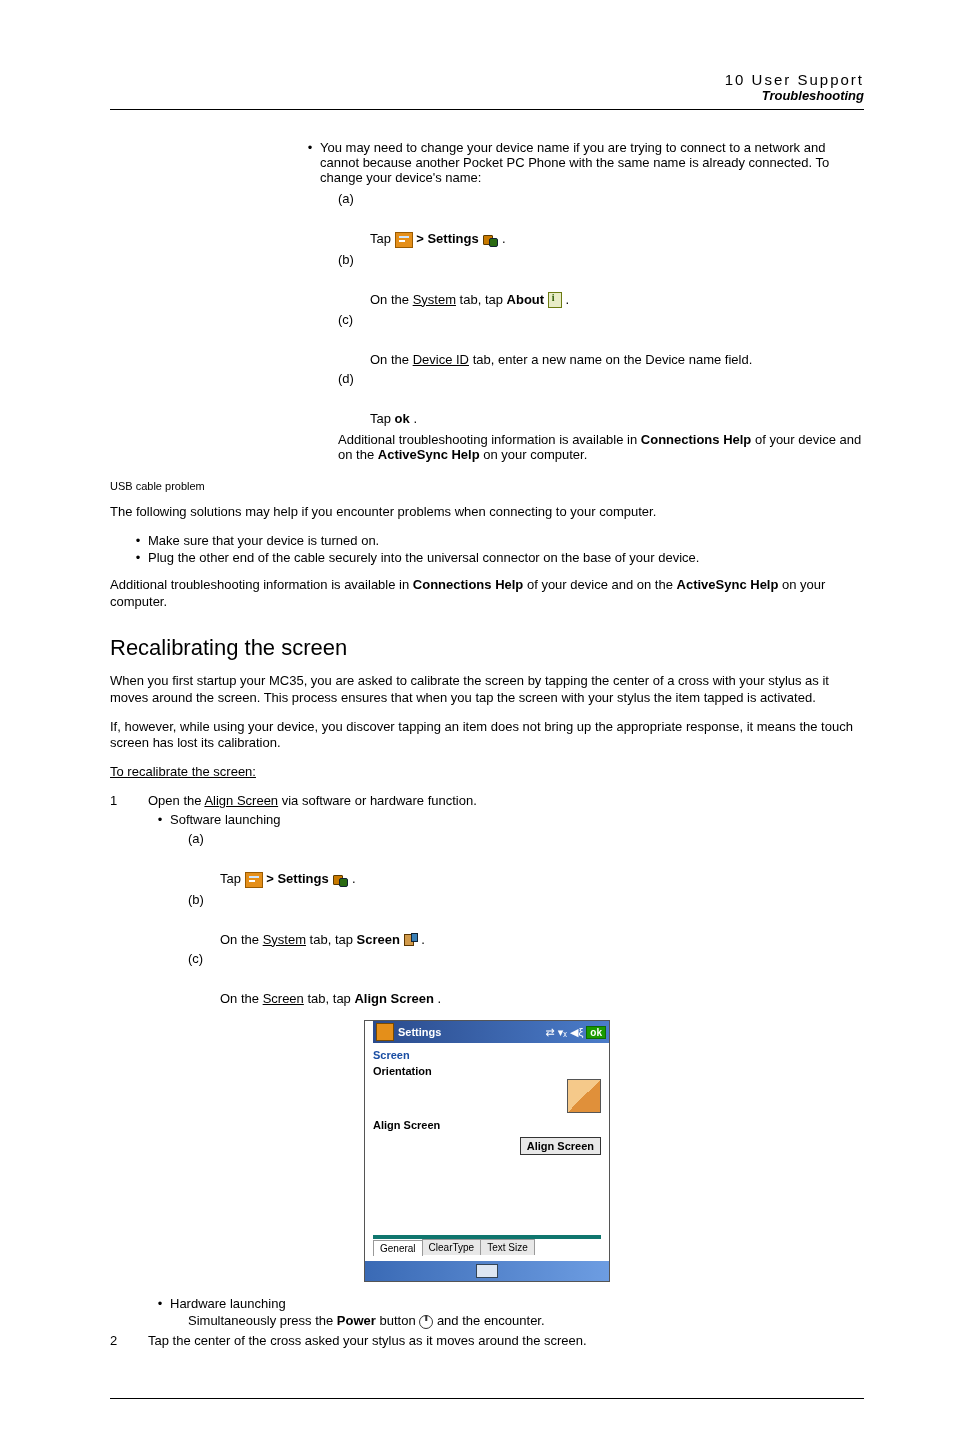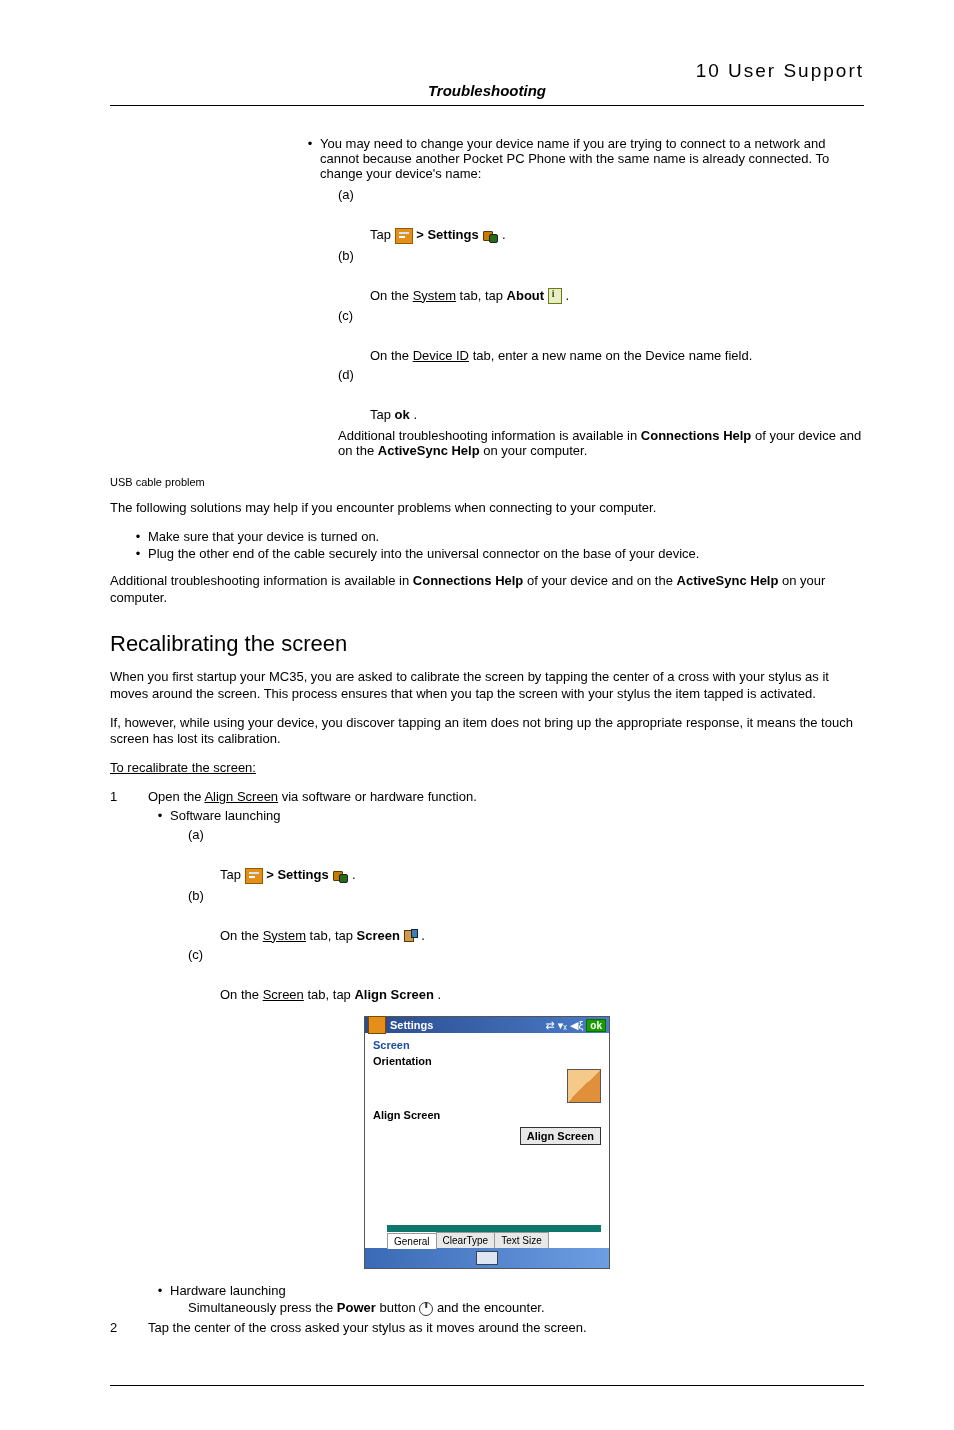--- a/index.html
+++ b/index.html
@@ -14,29 +14,29 @@
   .page {
     padding: 60px 90px 40px 110px;
     box-sizing: border-box;
     width: 954px;
   }
   .header-block {
     text-align: right;
     margin-bottom: 6px;
   }
   .header-chapter {
-    font-size: 19px;
+    font-size: 15px;
     letter-spacing: 2px;
     color: #000;
+    margin-top: 11px;
   }
   .header-section {
-    font-size: 15px;
+    font-size: 13px;
     font-style: italic;
     font-weight: bold;
-    text-align: center;
   }
   .hr {
     border: none;
     border-top: 1.5px solid #000;
     margin: 2px 0 30px 0;
   }
   .bullet-row {
     display: flex;
     margin: 2px 0;
   }
@@ -120,41 +120,42 @@
     font-family: Tahoma, sans-serif;
     font-size: 11px;
     text-align: left;
   }
   .titlebar {
     background: linear-gradient(to right,#2a4b8d,#4b7cc9);
     color: #fff;
     display: flex;
     align-items: center;
     padding: 2px 3px;
-    height: 16px;
+    height: 22px;
     box-sizing: border-box;
+    margin-left: 8px;
   }
   .titlebar .start-icon {
     width: 16px; height: 16px; background:#e48f1a; border:1px solid #7a4a00; margin-right:4px;
   }
   .titlebar .title-text { font-weight: bold; flex:1; }
   .titlebar .tray-icon { margin-left:3px; font-size:11px; }
   .titlebar .ok-btn { background:#1a9b00;color:#fff;padding:0 3px;border:1px solid #0f6b00;font-size:10px;font-weight:bold;margin-left:3px;}
   .screen-heading { color:#1a4ea3; font-weight:bold; padding:6px 8px 2px 8px;}
-  .screen-body { padding: 2px 8px 0 8px; }
+  .screen-body { padding: 2px 8px 6px 8px; }
   .orient-label { font-weight:bold; font-size:11px; }
   .radio-row { display:flex; align-items:center; margin:1px 0;}
   .radio { width:11px;height:11px;border:1px solid #555;border-radius:50%;margin-right:4px;display:inline-flex;align-items:center;justify-content:center;flex-shrink:0;}
   .radio.sel::after{content:"";width:5px;height:5px;background:#000;border-radius:50%;}
   .align-btn {
     display:inline-block; border:1px solid #333; padding:2px 6px; font-weight:bold; font-size:11px; float:right; margin-top:6px;
     background:#e8e8e8;
   }
   .clearfix::after{content:"";display:table;clear:both;}
-  .tabs { display:flex; border-top:7px solid #0f766e; margin-top:30px;margin-left:14px;}
+  .tabs { display:flex; border-top:4px solid #0f766e; margin-top:30px;}
   .tab { border:1px solid #999;border-bottom:none;padding:2px 6px;font-size:10px;background:#e8e8e8;margin-right:-1px;}
   .tab.active{background:#fff;position:relative;top:1px;}
   .sip-bar{ background:linear-gradient(to right,#3a6ab5,#6d9de2); height:20px; display:flex;align-items:center;justify-content:center;}
   .sip-icon{ width:20px;height:12px;border:1px solid #345; background:#dde6f2;}
   .orient-preview{ width:32px;height:32px;border:1px solid #555;margin-left:auto; margin-top:2px;
     background: linear-gradient(135deg,#f5c98a 50%,#e0903a 50%);
   }
   .flex-orient { display:flex; }
   .flex-orient .opts { flex:1; }
   .page-num { text-align:right; font-size:12px; margin-top:48px; }

